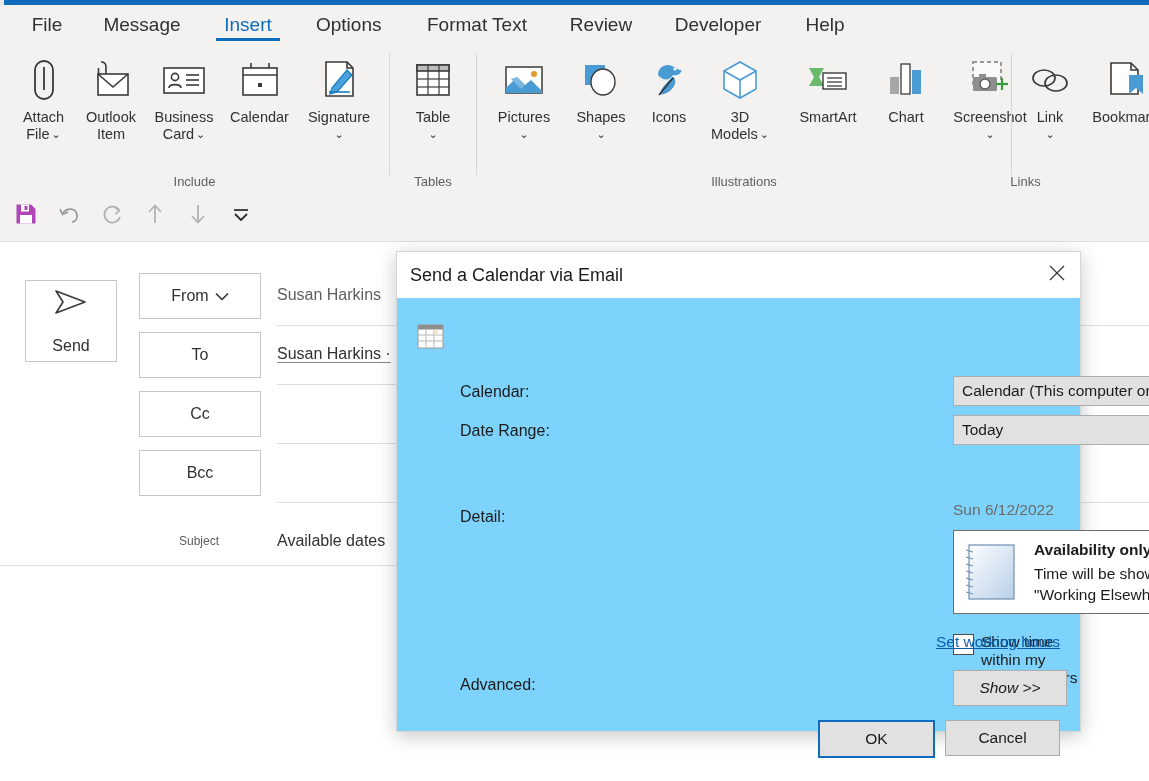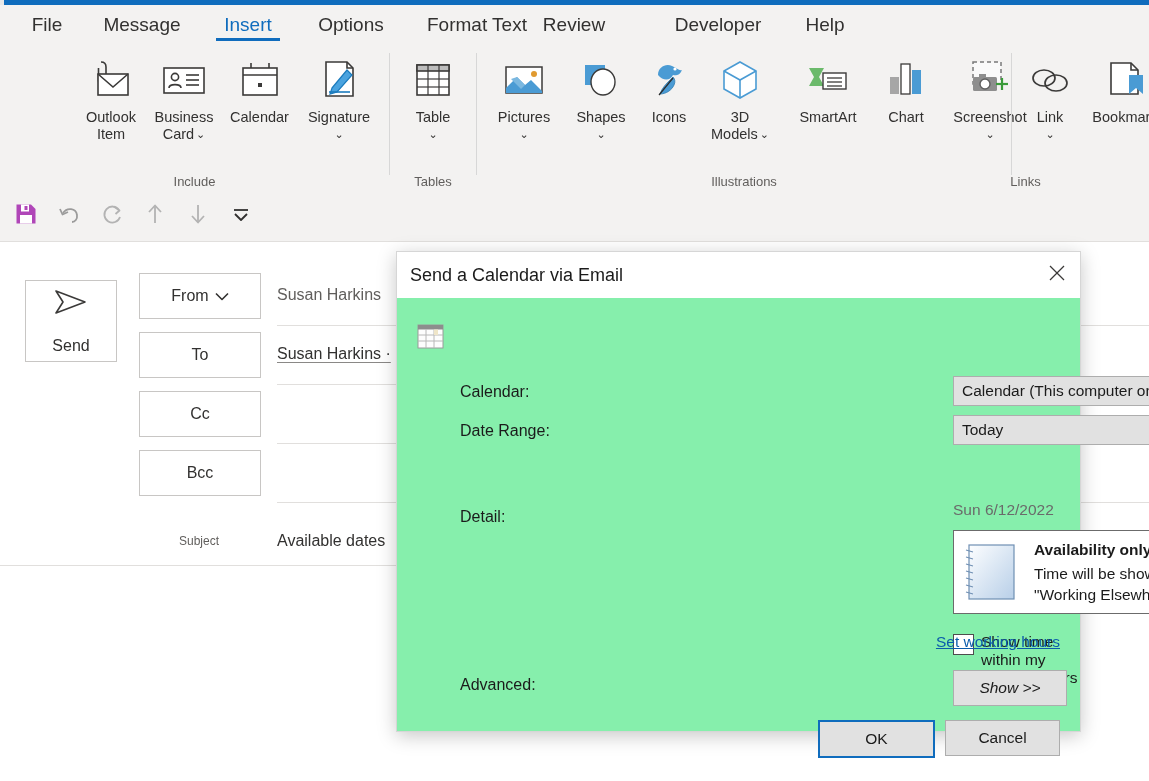--- a/index.html
+++ b/index.html
@@ -79,21 +79,21 @@
   #subject-field{
     position:absolute;left:277px;top:280px;width:830px;height:38px;
     display:flex;align-items:center;font-size:16px;color:#323130;
   }
   #subject-rule{position:absolute;left:0;top:323px;width:1149px;height:1px;background:#e1dfdd;}
   .to-underline{text-decoration:underline;text-decoration-color:#8a8886;text-underline-offset:3px;}
 
   
   #dialog{
     position:absolute;left:396px;top:251px;width:683px;height:479px;
-    background:#86efac;border:1px solid #d6d6d6;
+    background:#7dd3fc;border:1px solid #d6d6d6;
     box-shadow:0 4px 18px rgba(0,0,0,.22);
   }
   #dlg-titlebar{position:absolute;left:0;top:0;width:683px;height:46px;background:#ffffff;}
   #dlg-title{position:absolute;left:13px;top:0;height:46px;line-height:46px;font-size:18px;color:#1b1b1b;}
   #dlg-close{
     position:absolute;right:0;top:0;width:46px;height:46px;
     display:flex;align-items:center;justify-content:center;cursor:default;
   }
   #dlg-body{position:absolute;left:0;top:46px;width:683px;height:433px;}
 
@@ -153,41 +153,53 @@
     <div class="tab" style="left:18px;width:58px;text-align:center;">
       <span class="tabtext">File</span>
     </div>
     <div class="tab" style="left:93px;width:98px;text-align:center;">
       <span class="tabtext">Message</span>
     </div>
     <div class="tab active" style="left:216px;width:64px;text-align:center;">
       <span class="tabtext">Insert</span>
       <span class="underline"></span>
     </div>
-    <div class="tab" style="left:307px;width:88px;text-align:center;">
+    <div class="tab" style="left:316px;width:88px;">
       <span class="tabtext">Options</span>
     </div>
     <div class="tab" style="left:418px;width:118px;text-align:center;">
       <span class="tabtext">Format Text</span>
     </div>
-    <div class="tab" style="left:535px;width:78px;text-align:center;">
+    <div class="tab" style="left:562px;width:78px;text-align:center;">
       <span class="tabtext">Review</span>
     </div>
     <div class="tab" style="left:663px;width:110px;text-align:center;">
       <span class="tabtext">Developer</span>
     </div>
     <div class="tab" style="left:798px;width:54px;text-align:center;">
       <span class="tabtext">Help</span>
     </div>
   </div>
 
   <div id="ribbon-body">
 
     <div class="rgroup" style="left:0;width:389px;">
 
+      <div class="ritem" style="left:11px;width:65px;">
+        <div class="ricon">
+          <svg width="30" height="46" viewBox="0 0 30 46">
+            <path d="M15 4 C20 4 24 8 24 13 L24 33 C24 38 20 42 15 42 C10 42 6 38 6 33 L6 13 C6 8 10 4 15 4 Z" fill="none" stroke="#3b3a39" stroke-width="1.8"></path>
+            <line x1="15" y1="10" x2="15" y2="33" stroke="#3b3a39" stroke-width="1.8"></line>
+          </svg>
+        </div>
+        <div class="rlabel">Attach</div>
+        <div class="rlabel">
+          <span>File</span><span class="chev">⌄</span>
+        </div>
+      </div>
 
       <div class="ritem" style="left:79px;width:64px;">
         <div class="ricon">
           <svg width="48" height="44" viewBox="0 0 48 44">
             <path d="M14 4 C17 4 19 6 19 9 L19 22 C19 25 17 26 15 26 C13 26 11.5 25 11.5 22.5 L11.5 10" fill="none" stroke="#3b3a39" stroke-width="1.6"></path>
             <rect x="11" y="16" width="30" height="21" fill="#fff" stroke="#3b3a39" stroke-width="1.6"></rect>
             <path d="M11 16 L26 29 L41 16" fill="none" stroke="#3b3a39" stroke-width="1.6"></path>
           </svg>
         </div>
         <div class="rlabel">Outlook</div>

